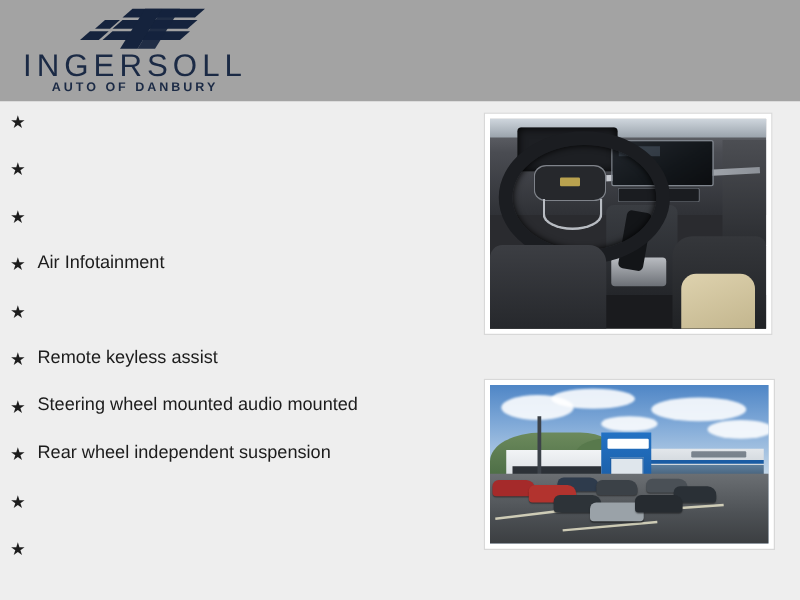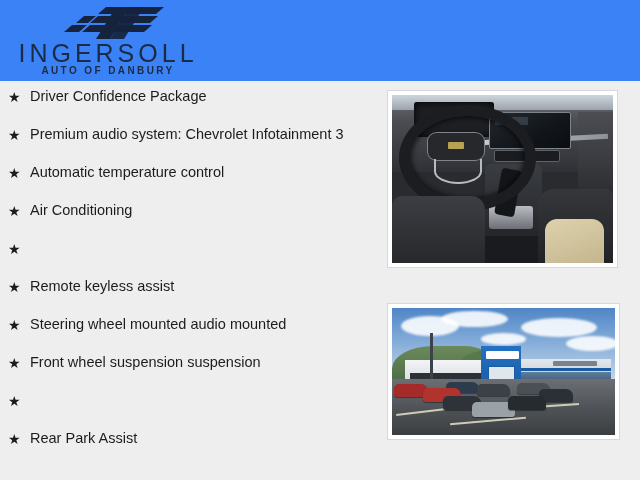--- a/index.html
+++ b/index.html
@@ -14,21 +14,21 @@
     overflow: hidden;
     position: relative;
   }
 
   
   .header {
     position: absolute;
     left: 0; top: 0;
     width: 640px;
     height: 81px;
-    background: #3b82f6;
+    background: #a3a3a3;
     box-sizing: border-box;
   }
   .header-inner {
     position: relative;
     width: 100%;
     height: 100%;
   }
 
   
   .brand {
@@ -370,55 +370,51 @@
       <div class="brand-name">INGERSOLL</div>
       <div class="brand-sub">AUTO OF DANBURY</div>
     </div>
 
   </div>
 </div>
 
 <ul class="highlights" id="highlights-list">
     <li class="hl-item">
       <span class="hl-bullet">★</span>
-      <span class="hl-text">Driver Confidence Package</span>
-    </li>
-    <li class="hl-item">
-      <span class="hl-bullet">★</span>
-      <span class="hl-text">Premium audio system: Chevrolet Infotainment 3</span>
-    </li>
-    <li class="hl-item">
-      <span class="hl-bullet">★</span>
-      <span class="hl-text">Automatic temperature control</span>
-    </li>
-    <li class="hl-item">
-      <span class="hl-bullet">★</span>
-      <span class="hl-text">Air Conditioning</span>
+    </li>
+    <li class="hl-item">
+      <span class="hl-bullet">★</span>
+    </li>
+    <li class="hl-item">
+      <span class="hl-bullet">★</span>
+    </li>
+    <li class="hl-item">
+      <span class="hl-bullet">★</span>
+      <span class="hl-text">Air Infotainment</span>
     </li>
     <li class="hl-item">
       <span class="hl-bullet">★</span>
     </li>
     <li class="hl-item">
       <span class="hl-bullet">★</span>
       <span class="hl-text">Remote keyless assist</span>
     </li>
     <li class="hl-item">
       <span class="hl-bullet">★</span>
       <span class="hl-text">Steering wheel mounted audio mounted</span>
     </li>
     <li class="hl-item">
       <span class="hl-bullet">★</span>
-      <span class="hl-text">Front wheel suspension suspension</span>
-    </li>
-    <li class="hl-item">
-      <span class="hl-bullet">★</span>
-    </li>
-    <li class="hl-item">
-      <span class="hl-bullet">★</span>
-      <span class="hl-text">Rear Park Assist</span>
+      <span class="hl-text">Rear wheel independent suspension</span>
+    </li>
+    <li class="hl-item">
+      <span class="hl-bullet">★</span>
+    </li>
+    <li class="hl-item">
+      <span class="hl-bullet">★</span>
     </li>
   </ul>
 
 <div class="photo" id="photo-interior">
   <div class="photo-inner">
     <div class="interior-scene">
       <div class="int-dash"></div>
       <div class="int-windshield"></div>
       <div class="int-door-r"></div>
       <div class="int-cluster"></div>

